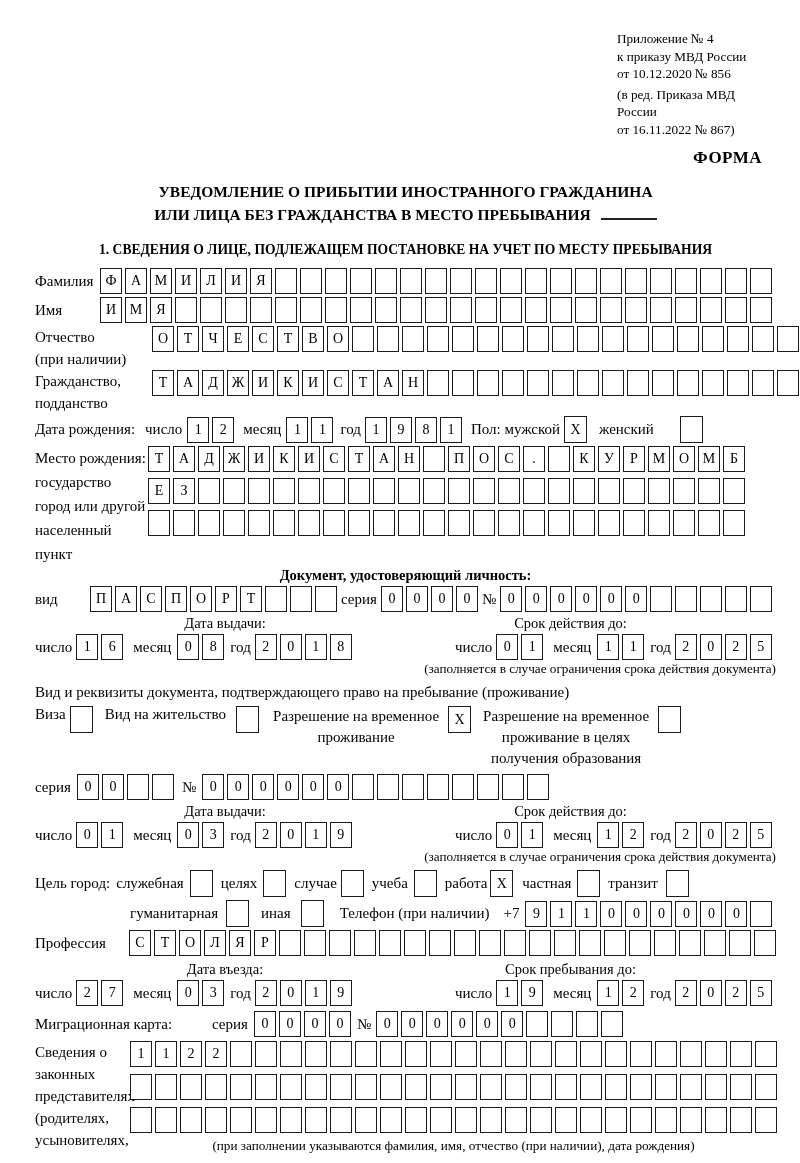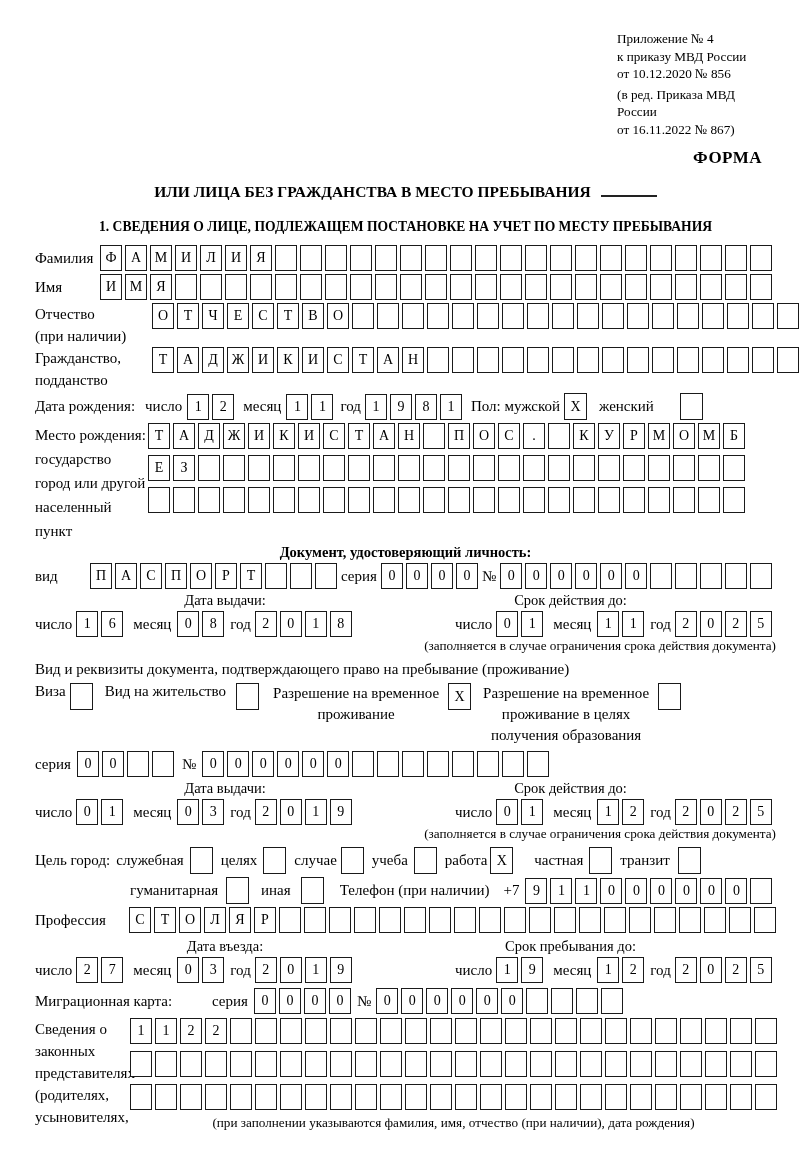--- a/index.html
+++ b/index.html
@@ -38,20 +38,21 @@
     <div>Приложение № 4</div>
     <div>к приказу МВД России</div>
     <div>от 10.12.2020 № 856</div>
     <div style="margin-top:3px">(в ред. Приказа МВД России</div>
     <div>от 16.11.2022 № 867)</div>
   </div>
 
   <div class="forma">ФОРМА</div>
 
   <div class="title">
+    <div>УВЕДОМЛЕНИЕ О ПРИБЫТИИ ИНОСТРАННОГО ГРАЖДАНИНА</div>
     <div><span>ИЛИ ЛИЦА БЕЗ ГРАЖДАНСТВА В МЕСТО ПРЕБЫВАНИЯ</span><span class="blank-line"></span></div>
   </div>
 
   <div class="sec-heading">1. СВЕДЕНИЯ О ЛИЦЕ, ПОДЛЕЖАЩЕМ ПОСТАНОВКЕ НА УЧЕТ ПО МЕСТУ ПРЕБЫВАНИЯ</div>
 
   <div class="frow mt10">
     <div class="lbl" style="width:65px">Фамилия</div>
     <div class="cells">
         <div class="cell">Ф</div>
         <div class="cell">А</div>
@@ -503,21 +504,21 @@
         <div class="cell"></div>
       </div>
     <div class="lbl" style="margin-left:8px">учеба</div>
     <div class="cells cellsbig" style="margin-left:6px">
         <div class="cell"></div>
       </div>
     <div class="lbl" style="margin-left:8px">работа</div>
     <div class="cells cellsbig" style="margin-left:3px">
         <div class="cell">X</div>
       </div>
-    <div class="lbl" style="margin-left:21px">частная</div>
+    <div class="lbl" style="margin-left:9px">частная</div>
     <div class="cells cellsbig" style="margin-left:6px">
         <div class="cell"></div>
       </div>
     <div class="lbl" style="margin-left:8px">транзит</div>
     <div class="cells cellsbig" style="margin-left:8px">
         <div class="cell"></div>
       </div>
   </div>
 
   <div class="frow mt3" style="padding-left:95px">

